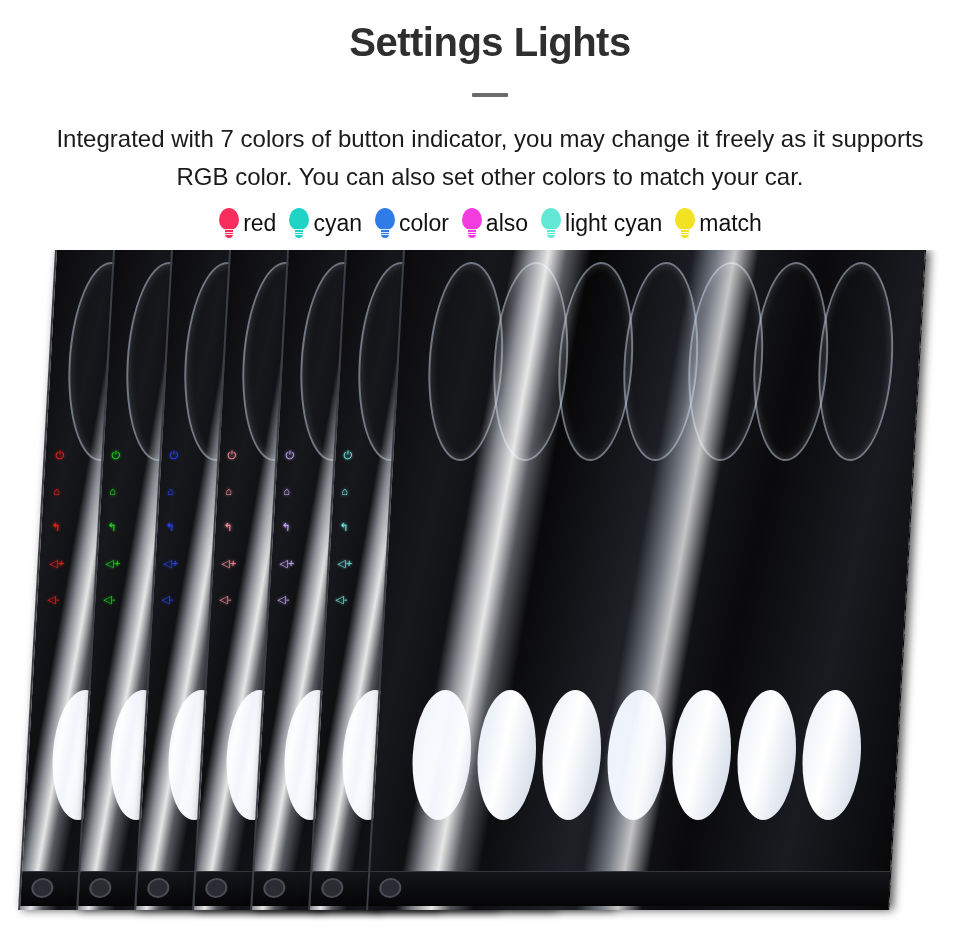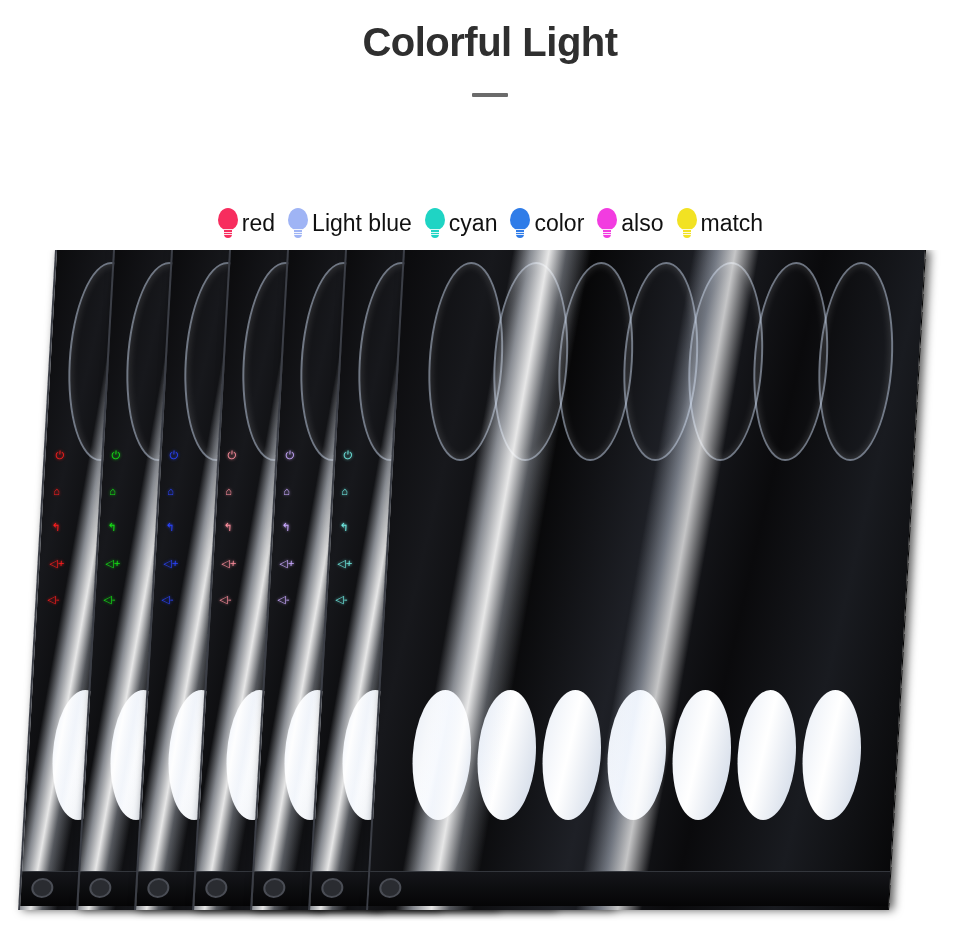--- a/index.html
+++ b/index.html
@@ -162,47 +162,37 @@
     position:absolute;background:rgba(255,255,255,.30);pointer-events:none;
   }
   .wm1{left:330px;top:468px;font-size:52px;}
 </style>
 </head>
 <body>
 
 <div class="page">
 
   <div class="hdr">
-    <div class="title">Colorful Light</div>
+    <div class="title">Settings Lights</div>
     <div class="divider"></div>
+    <div class="subtitle">Integrated with 7 colors of button indicator, you may change it freely as it supports RGB color. You can also set other colors to match your car.</div>
     <div class="legend" id="legend">
         <div class="legend-item">
           <span class="bulb">
             <span class="glass" style="background:#f72d5e"></span>
             <span class="base" style="background:#f72d5e">
               <i></i>
               <i></i>
               <i></i>
             </span>
           </span>
           <span class="legend-label">red</span>
         </div>
         <div class="legend-item">
           <span class="bulb">
-            <span class="glass" style="background:#9fb4f5"></span>
-            <span class="base" style="background:#9fb4f5">
-              <i></i>
-              <i></i>
-              <i></i>
-            </span>
-          </span>
-          <span class="legend-label">Light blue</span>
-        </div>
-        <div class="legend-item">
-          <span class="bulb">
             <span class="glass" style="background:#1fd4c4"></span>
             <span class="base" style="background:#1fd4c4">
               <i></i>
               <i></i>
               <i></i>
             </span>
           </span>
           <span class="legend-label">cyan</span>
         </div>
         <div class="legend-item">
@@ -219,20 +209,31 @@
         <div class="legend-item">
           <span class="bulb">
             <span class="glass" style="background:#f23ce0"></span>
             <span class="base" style="background:#f23ce0">
               <i></i>
               <i></i>
               <i></i>
             </span>
           </span>
           <span class="legend-label">also</span>
+        </div>
+        <div class="legend-item">
+          <span class="bulb">
+            <span class="glass" style="background:#62e8d5"></span>
+            <span class="base" style="background:#62e8d5">
+              <i></i>
+              <i></i>
+              <i></i>
+            </span>
+          </span>
+          <span class="legend-label">light cyan</span>
         </div>
         <div class="legend-item">
           <span class="bulb">
             <span class="glass" style="background:#f2e223"></span>
             <span class="base" style="background:#f2e223">
               <i></i>
               <i></i>
               <i></i>
             </span>
           </span>

